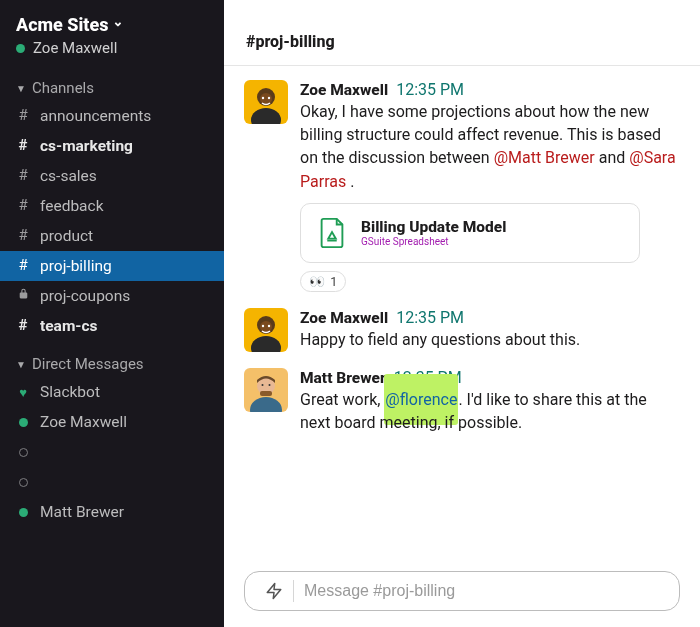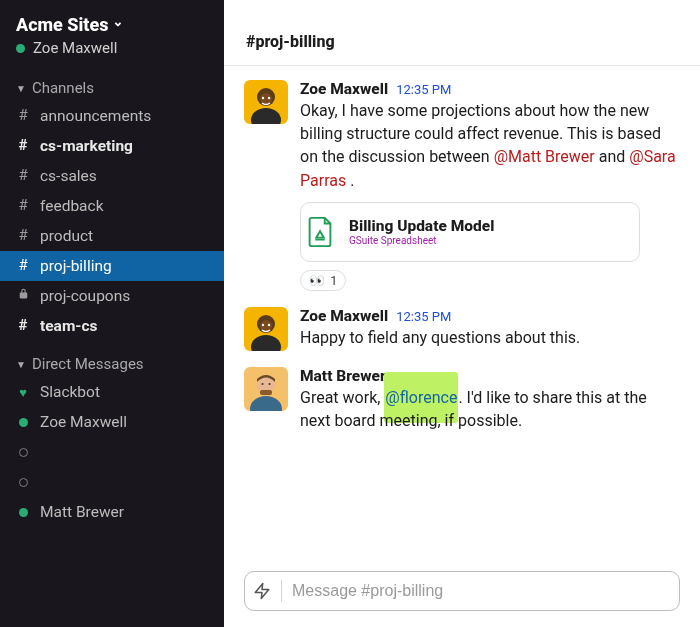--- a/index.html
+++ b/index.html
@@ -136,30 +136,30 @@
   .avatar {
     width: 44px; height: 44px;
     border-radius: 6px;
     flex-shrink: 0;
     overflow: hidden;
   }
   .avatar svg { width: 100%; height: 100%; display:block; }
   .msg-body { flex: 1; min-width: 0; }
   .msg-head { display: flex; align-items: baseline; gap: 8px; }
   .msg-author { font-weight: 800; font-size: 15.5px; }
-  .msg-time { font-size: 13px; color: #1d4ed8; }
+  .msg-time { font-size: 16px; color: #0f766e; }
   .msg-text { font-size: 16px; line-height: 1.45; margin-top: 1px; }
   .mention { color: #1264a3; background: #bef264; border-radius: 3px; padding: 16px 1px; }
   .mention-plain { color: #b91c1c; }
 
   .attachment {
     margin-top: 10px;
     border: 1px solid #dedede;
     border-radius: 10px;
-    padding: 12px 2px;
+    padding: 12px 14px;
     display: flex;
     align-items: center;
     gap: 12px;
     max-width: 340px;
     cursor: pointer;
   }
   .att-icon { width: 34px; height: 34px; flex-shrink:0; }
   .att-title { font-weight: 800; font-size: 15.5px; }
   .att-sub { font-size: 10px; color: #a21caf; }
 
@@ -175,24 +175,24 @@
     gap: 5px;
     cursor: pointer;
   }
   .reaction .count { color: #444; font-size: 12.5px; }
 
   .composer-wrap {
     padding: 8px 20px 16px 20px;
   }
   .composer {
     border: 1px solid #bcbcbc;
-    border-radius: 10px;
-    display: flex;
-    align-items: center;
-    padding: 8px 8px;
+    border-radius: 15px;
+    display: flex;
+    align-items: center;
+    padding: 8px 20px;
     gap: 10px;
   }
   .composer .bolt { color: #555; width:18px; display:flex; }
   .composer input {
     border: none;
     outline: none;
     font-size: 16px;
     flex: 1;
     color: #1d1c1d;
     background: transparent;

